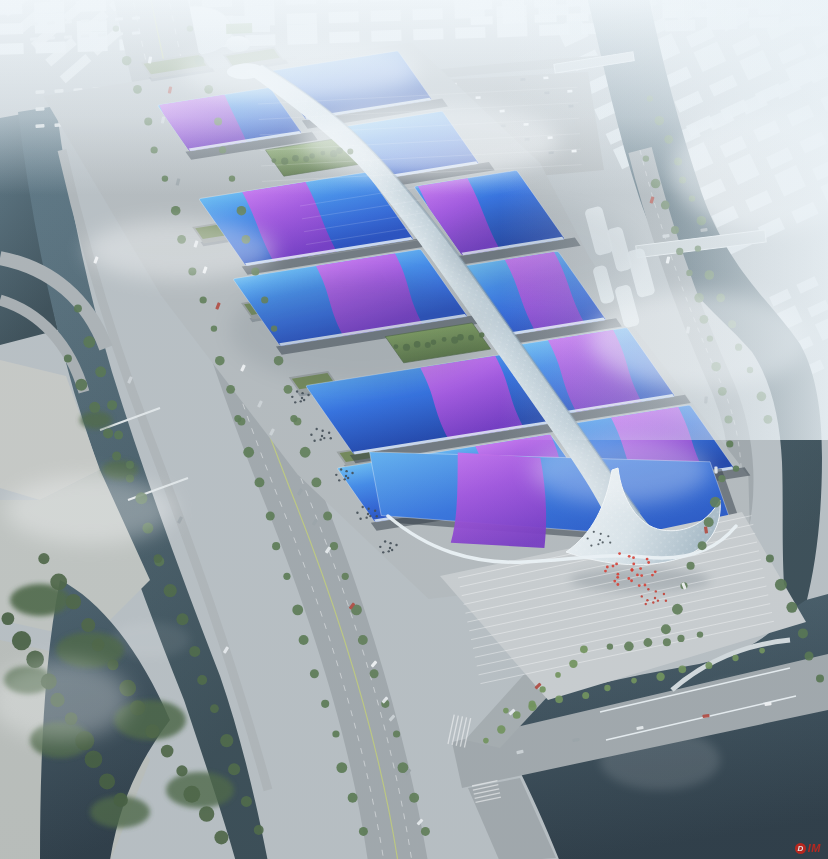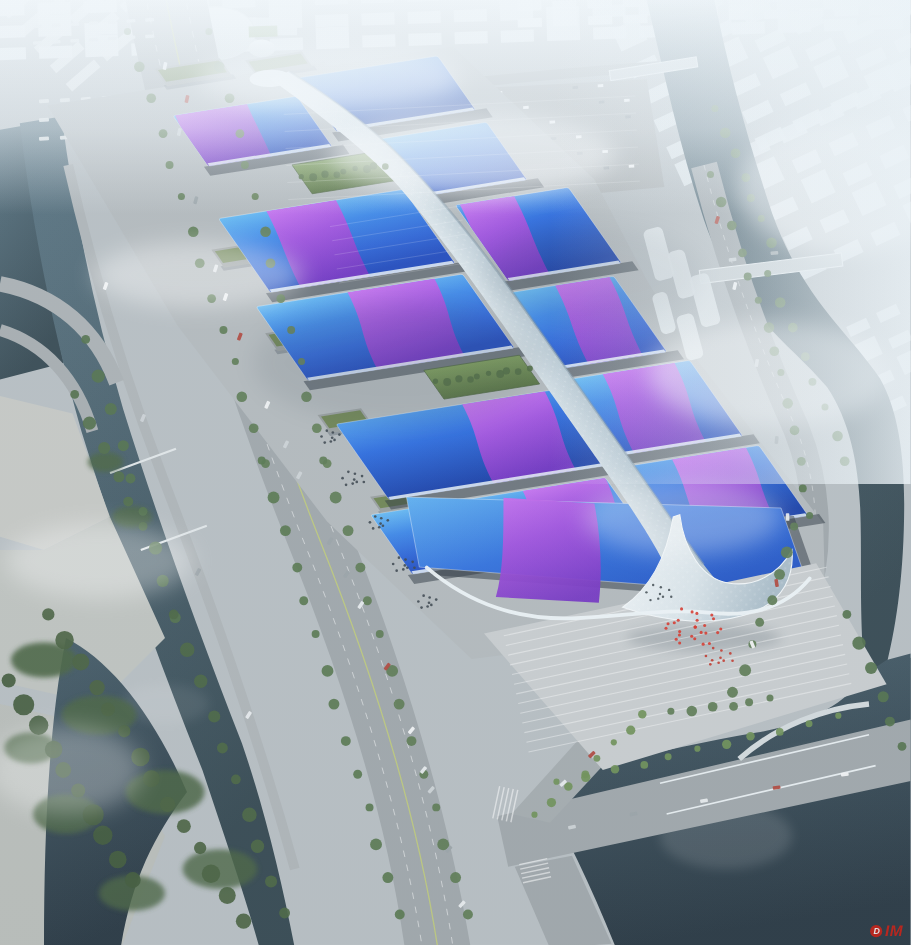--- a/index.html
+++ b/index.html
@@ -4,21 +4,21 @@
 <style>
   html,body{margin:0;padding:0;background:#9aa4aa;}
   .stage{position:relative;width:828px;height:859px;overflow:hidden;background:#c3cad0;
          font-family:"Liberation Sans", sans-serif;}
   .stage svg{position:absolute;left:0;top:0;display:block;}
   .watermark{position:absolute;right:7px;bottom:5px;display:flex;align-items:center;gap:2px;
              opacity:.85;pointer-events:none;}
   .wm-badge{display:inline-block;width:11px;height:11px;border-radius:50%;
             background:#cf2318;color:#fff;font-size:8px;font-weight:bold;line-height:11px;
             text-align:center;font-style:italic;}
-  .wm-text{color:#cf2318;font-size:14px;font-weight:bold;font-style:italic;letter-spacing:.5px;}
+  .wm-text{color:#cf2318;font-size:11px;font-weight:bold;font-style:italic;letter-spacing:.5px;}
 </style>
 </head>
 <body>
 
 <div class="stage" role="img" aria-label="Aerial rendering of a large riverside exhibition and convention center complex with rows of blue wave-form roofs crossed by purple ribbons, a central white spine walkway, surrounding roads, canals, parks and a hazy white city skyline">
 
 <svg id="scene" width="828" height="859" viewBox="0 0 828 859">
   <defs>
     <linearGradient id="gRoofA" x1="0" y1="0" x2="0.15" y2="1">
       <stop offset="0" stop-color="#66bbf4"></stop>

